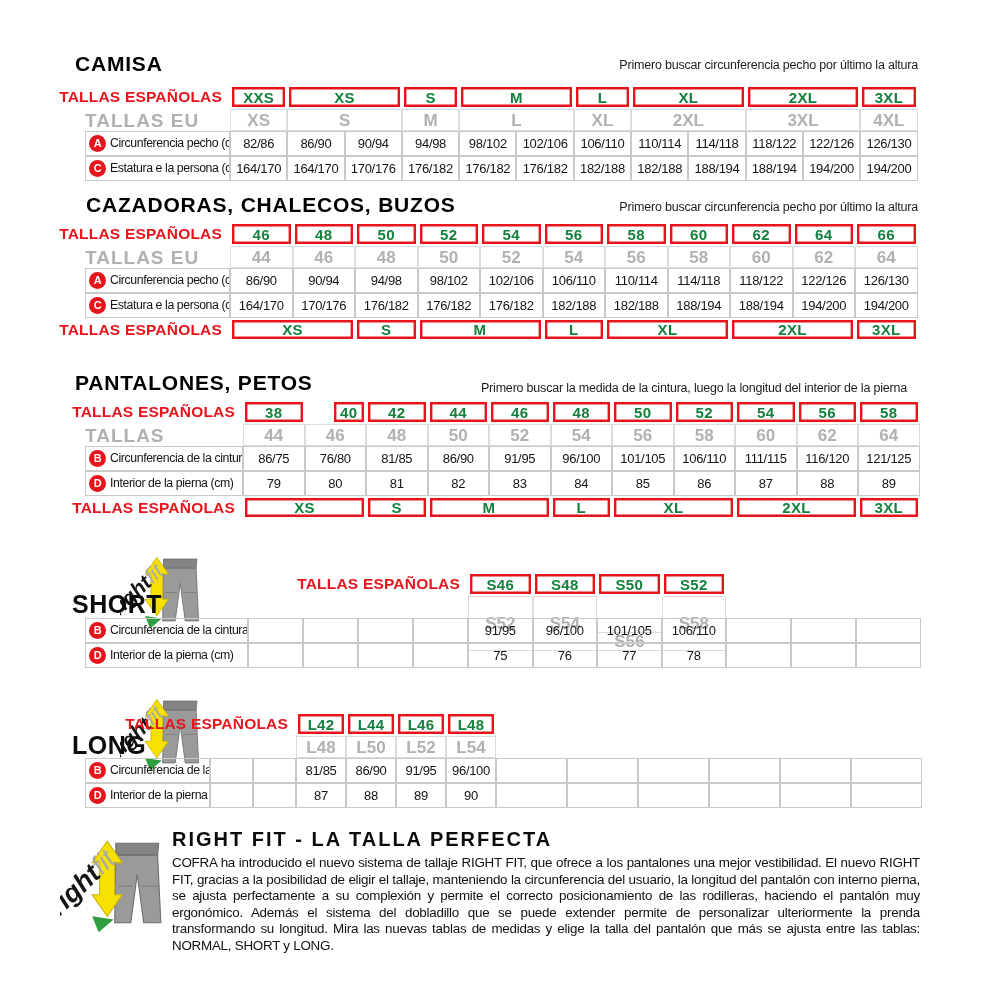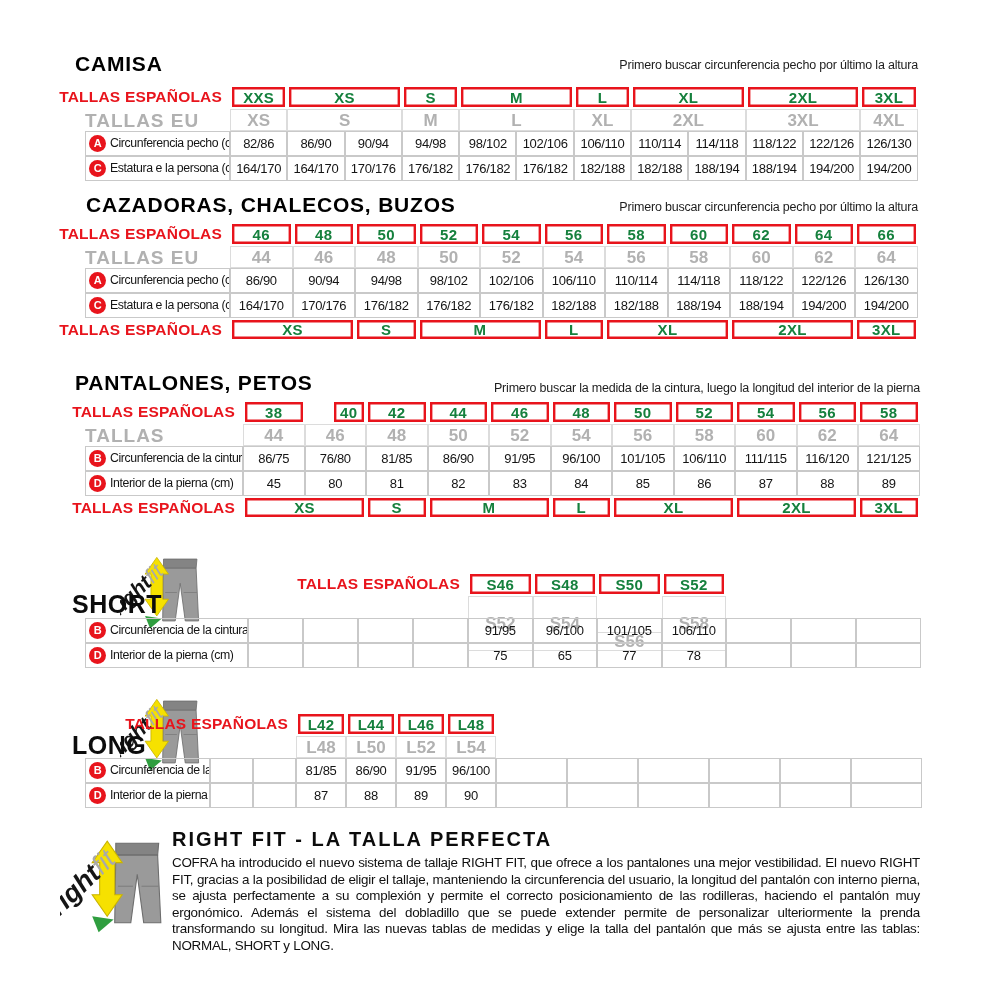--- a/index.html
+++ b/index.html
@@ -191,21 +191,21 @@
       <div class="cell c-red" style="grid-column: span 1;">S</div>
       <div class="cell c-red" style="grid-column: span 2;">M</div>
       <div class="cell c-red" style="grid-column: span 1;">L</div>
       <div class="cell c-red" style="grid-column: span 2;">XL</div>
       <div class="cell c-red" style="grid-column: span 2;">2XL</div>
       <div class="cell c-red" style="grid-column: span 1;">3XL</div>
     </div>
   </div>
 
 <div class="sec-title" style="left:75px;top:371px;">PANTALONES, PETOS</div>
-<div class="note" style="right:80px;top:381px;">Primero buscar la medida de la cintura, luego la longitud del interior de la pierna</div>
+<div class="note" style="right:93px;top:381px;">Primero buscar la medida de la cintura, luego la longitud del interior de la pierna</div>
 <div class="tbl t-pantalones" style="left:85px;top:400px;">
     <div class="row red-row">
       <div class="cell c-redlabel">TALLAS ESPAÑOLAS</div>
       <div class="cell c-red" style="grid-column: span 1;">38</div>
       <div class="cell c-red" style="grid-column: span 1; margin-left: 27px;">40</div>
       <div class="cell c-red" style="grid-column: span 1;">42</div>
       <div class="cell c-red" style="grid-column: span 1;">44</div>
       <div class="cell c-red" style="grid-column: span 1;">46</div>
       <div class="cell c-red" style="grid-column: span 1;">48</div>
       <div class="cell c-red" style="grid-column: span 1;">50</div>
@@ -243,21 +243,21 @@
       <div class="cell c-data">106/110</div>
       <div class="cell c-data">111/115</div>
       <div class="cell c-data">116/120</div>
       <div class="cell c-data">121/125</div>
     </div>
     <div class="row data-row">
       <div class="cell c-label">
         <span class="badge">D</span>
         <span>Interior de la pierna (cm)</span>
       </div>
-      <div class="cell c-data">45</div>
+      <div class="cell c-data">79</div>
       <div class="cell c-data">80</div>
       <div class="cell c-data">81</div>
       <div class="cell c-data">82</div>
       <div class="cell c-data">83</div>
       <div class="cell c-data">84</div>
       <div class="cell c-data">85</div>
       <div class="cell c-data">86</div>
       <div class="cell c-data">87</div>
       <div class="cell c-data">88</div>
       <div class="cell c-data">89</div>
@@ -312,21 +312,21 @@
     <div class="row data-row">
       <div class="cell c-label">
         <span class="badge">D</span>
         <span>Interior de la pierna (cm)</span>
       </div>
       <div class="cell c-data"></div>
       <div class="cell c-data"></div>
       <div class="cell c-data"></div>
       <div class="cell c-data"></div>
       <div class="cell c-data">75</div>
-      <div class="cell c-data">65</div>
+      <div class="cell c-data">76</div>
       <div class="cell c-data">77</div>
       <div class="cell c-data">78</div>
       <div class="cell c-data"></div>
       <div class="cell c-data"></div>
       <div class="cell c-data"></div>
     </div>
   </div>
 
 <svg class="rf-logo" style="left:120px;top:686px;" width="92" height="92" viewBox="0 0 110 110">
     <use href="#rf-logo-def"></use>

